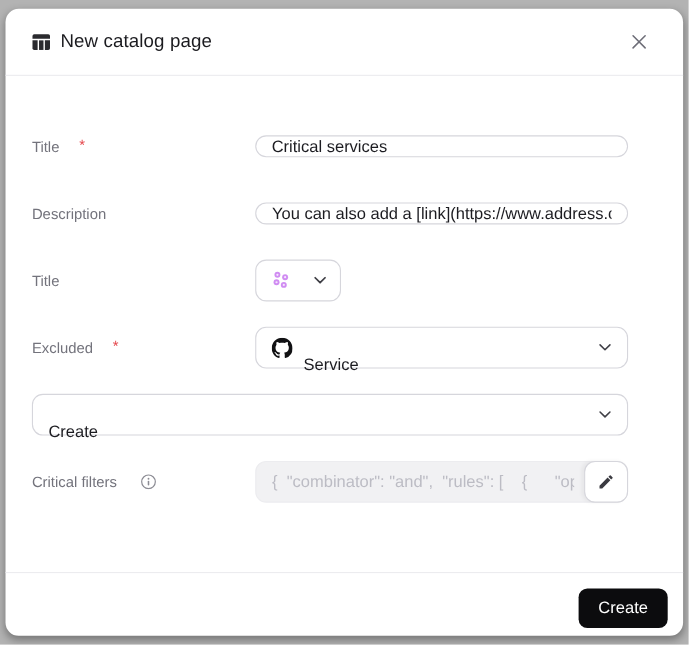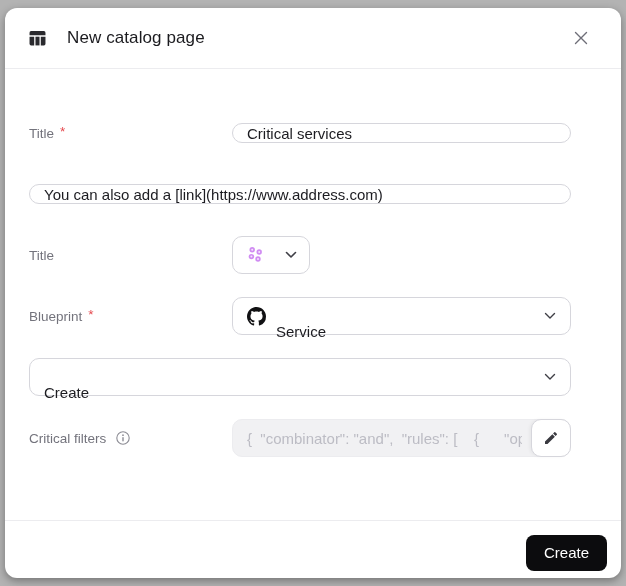--- a/index.html
+++ b/index.html
@@ -28,21 +28,20 @@
     padding: 0 20px 0 24px;
     border-bottom: 1px solid #ececef;
   }
   .header-icon { width: 17px; height: 17px; margin-right: 9px; display: inline-flex; }
   .modal-title {
     font-size: 17px;
     font-weight: 500;
     color: #1b1b1f;
     letter-spacing: .1px;
     flex: 1;
-    margin-left: 12px;
   }
   .close-btn {
     background: none; border: none; cursor: pointer;
     width: 28px; height: 28px;
     display: flex; align-items: center; justify-content: center;
     margin-right: 6px;
   }
   .modal-body {
     flex: 1;
     padding: 45px 50px 0 24px;
@@ -52,21 +51,21 @@
     align-items: center;
     height: 38px;
     margin-bottom: 23px;
   }
   .row-label {
     flex: 0 0 203px;
     font-size: 13.5px;
     color: #73737c;
     display: flex;
     align-items: center;
-    gap: 10px;
+    gap: 22px;
   }
   .required-star { color: #e5484d; font-size: 13.5px; position: relative; top: -2px; }
   .info-icon { display: inline-flex; width: 14px; height: 14px; }
   .control { flex: 1; position: relative; display: flex; align-items: center; }
   .text-input {
     width: 100%;
     height: 20px;
     border: 1px solid #d6d6dc;
     border-radius: 10px;
     padding: 0 14px;
@@ -176,20 +175,23 @@
       <div class="row-label">
         <span>Title</span>
           <span class="required-star" style="margin-left:-4px">*</span>
       </div>
       <div class="control">
         <input class="text-input" type="text" value="Critical services" style="">
       </div>
     </div>
 
     <div class="row">
+      <div class="row-label">
+        <span>Description</span>
+      </div>
       <div class="control">
         <input class="text-input" type="text" value="You can also add a [link](https://www.address.com)" style="">
       </div>
     </div>
 
     <div class="row">
       <div class="row-label">
         <span>Title</span>
       </div>
       <div class="control">
@@ -210,21 +212,21 @@
             <svg viewBox="0 0 12 8" width="12" height="8">
               <path d="M1.5 1.5 L6 6 L10.5 1.5" stroke="#3f3f46" stroke-width="1.6" fill="none" stroke-linecap="round" stroke-linejoin="round"></path>
             </svg>
           </span>
         </div>
       </div>
     </div>
 
     <div class="row">
       <div class="row-label">
-        <span>Blueprint</span>
+        <span>Excluded</span>
           <span class="required-star" style="margin-left:-4px">*</span>
       </div>
       <div class="control">
         <div class="select-box">
           <span style="display:inline-flex;width:19px;height:19px;">
             <svg viewBox="0 0 16 16" width="19" height="19">
               <path fill="#111113" fill-rule="evenodd" d="M8 0C3.58 0 0 3.58 0 8c0 3.54 2.29 6.53 5.47 7.59.4.07.55-.17.55-.38 0-.19-.01-.82-.01-1.49-2.01.37-2.53-.49-2.69-.94-.09-.23-.48-.94-.82-1.13-.28-.15-.68-.52-.01-.53.63-.01 1.08.58 1.23.82.72 1.21 1.87.87 2.33.66.07-.52.28-.87.51-1.07-1.78-.2-3.64-.89-3.64-3.95 0-.87.31-1.59.82-2.15-.08-.2-.36-1.02.08-2.12 0 0 .67-.21 2.2.82.64-.18 1.32-.27 2-.27s1.36.09 2 .27c1.53-1.04 2.2-.82 2.2-.82.44 1.1.16 1.92.08 2.12.51.56.82 1.27.82 2.15 0 3.07-1.87 3.75-3.65 3.95.29.25.54.73.54 1.48 0 1.07-.01 1.93-.01 2.2 0 .21.15.46.55.38A8.01 8.01 0 0 0 16 8c0-4.42-3.58-8-8-8z"></path>
             </svg>
           </span>
           <span class="select-value">Service</span>

